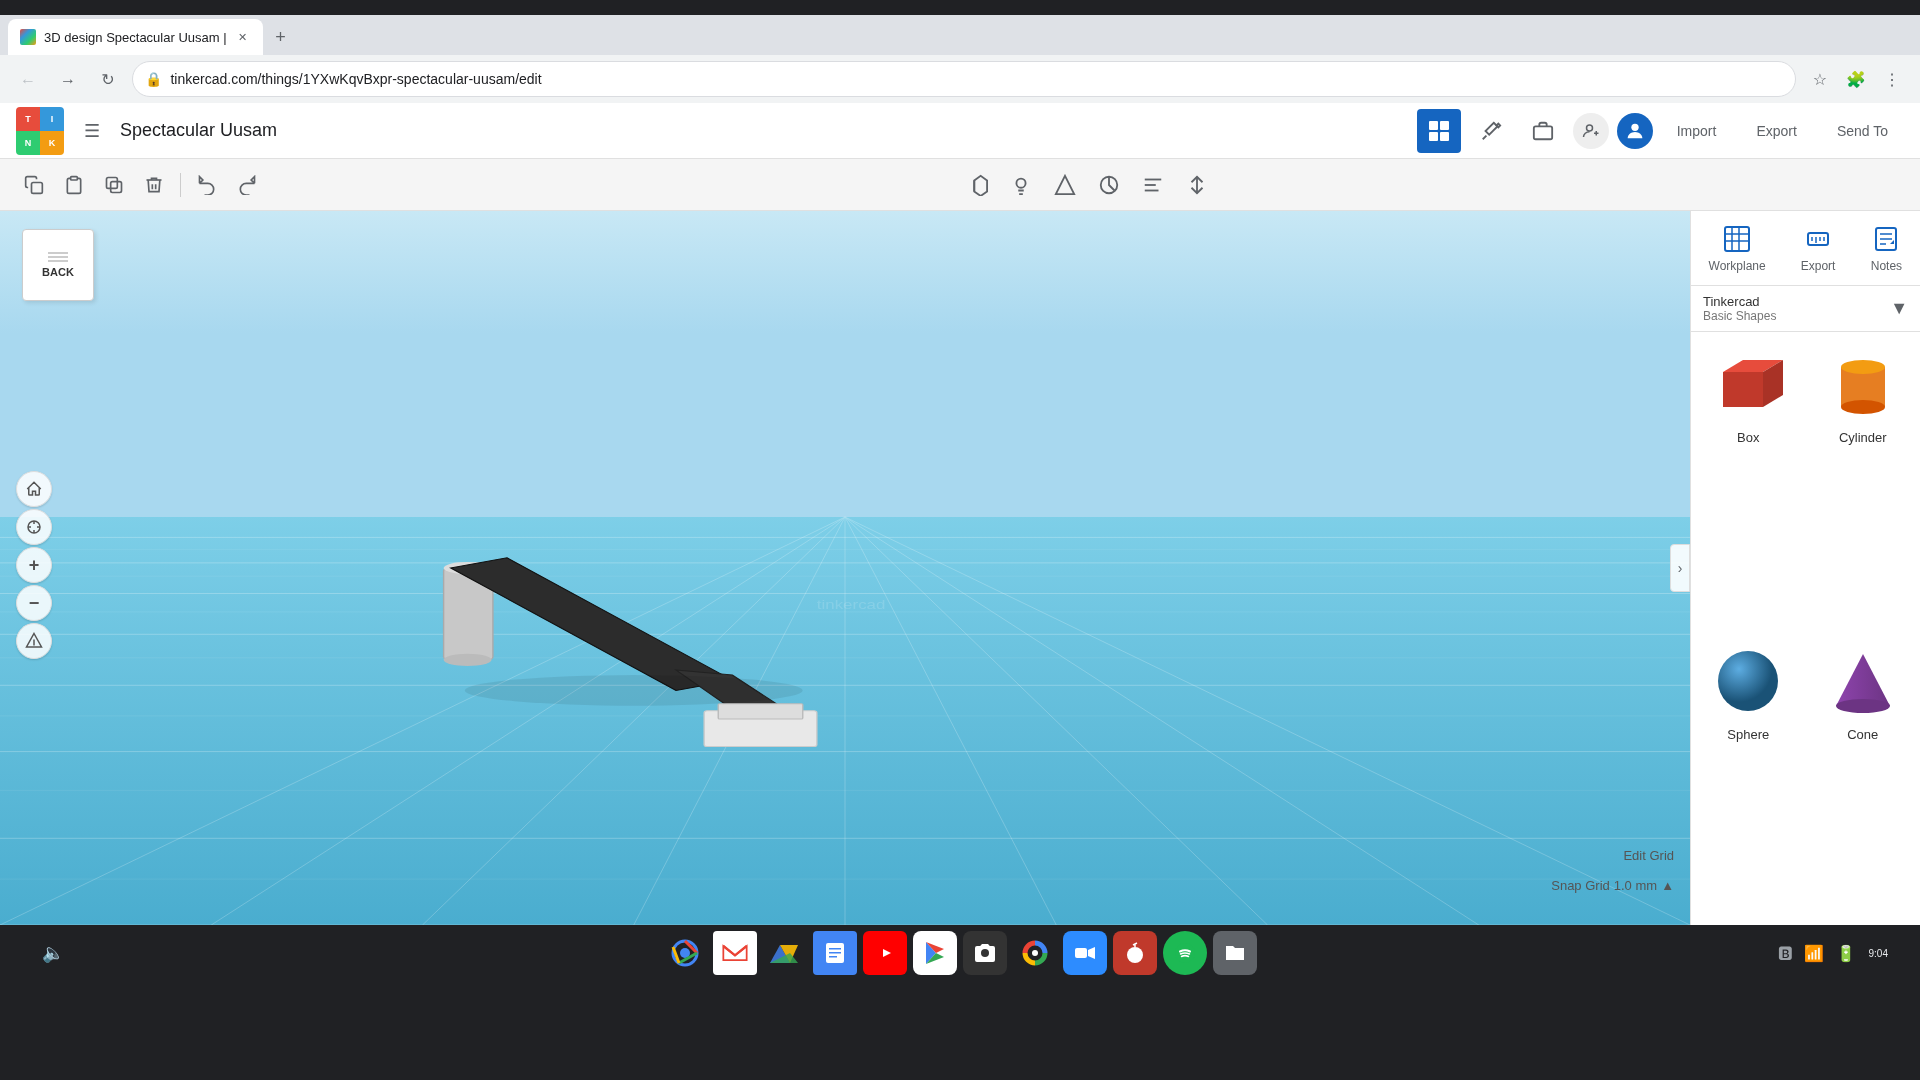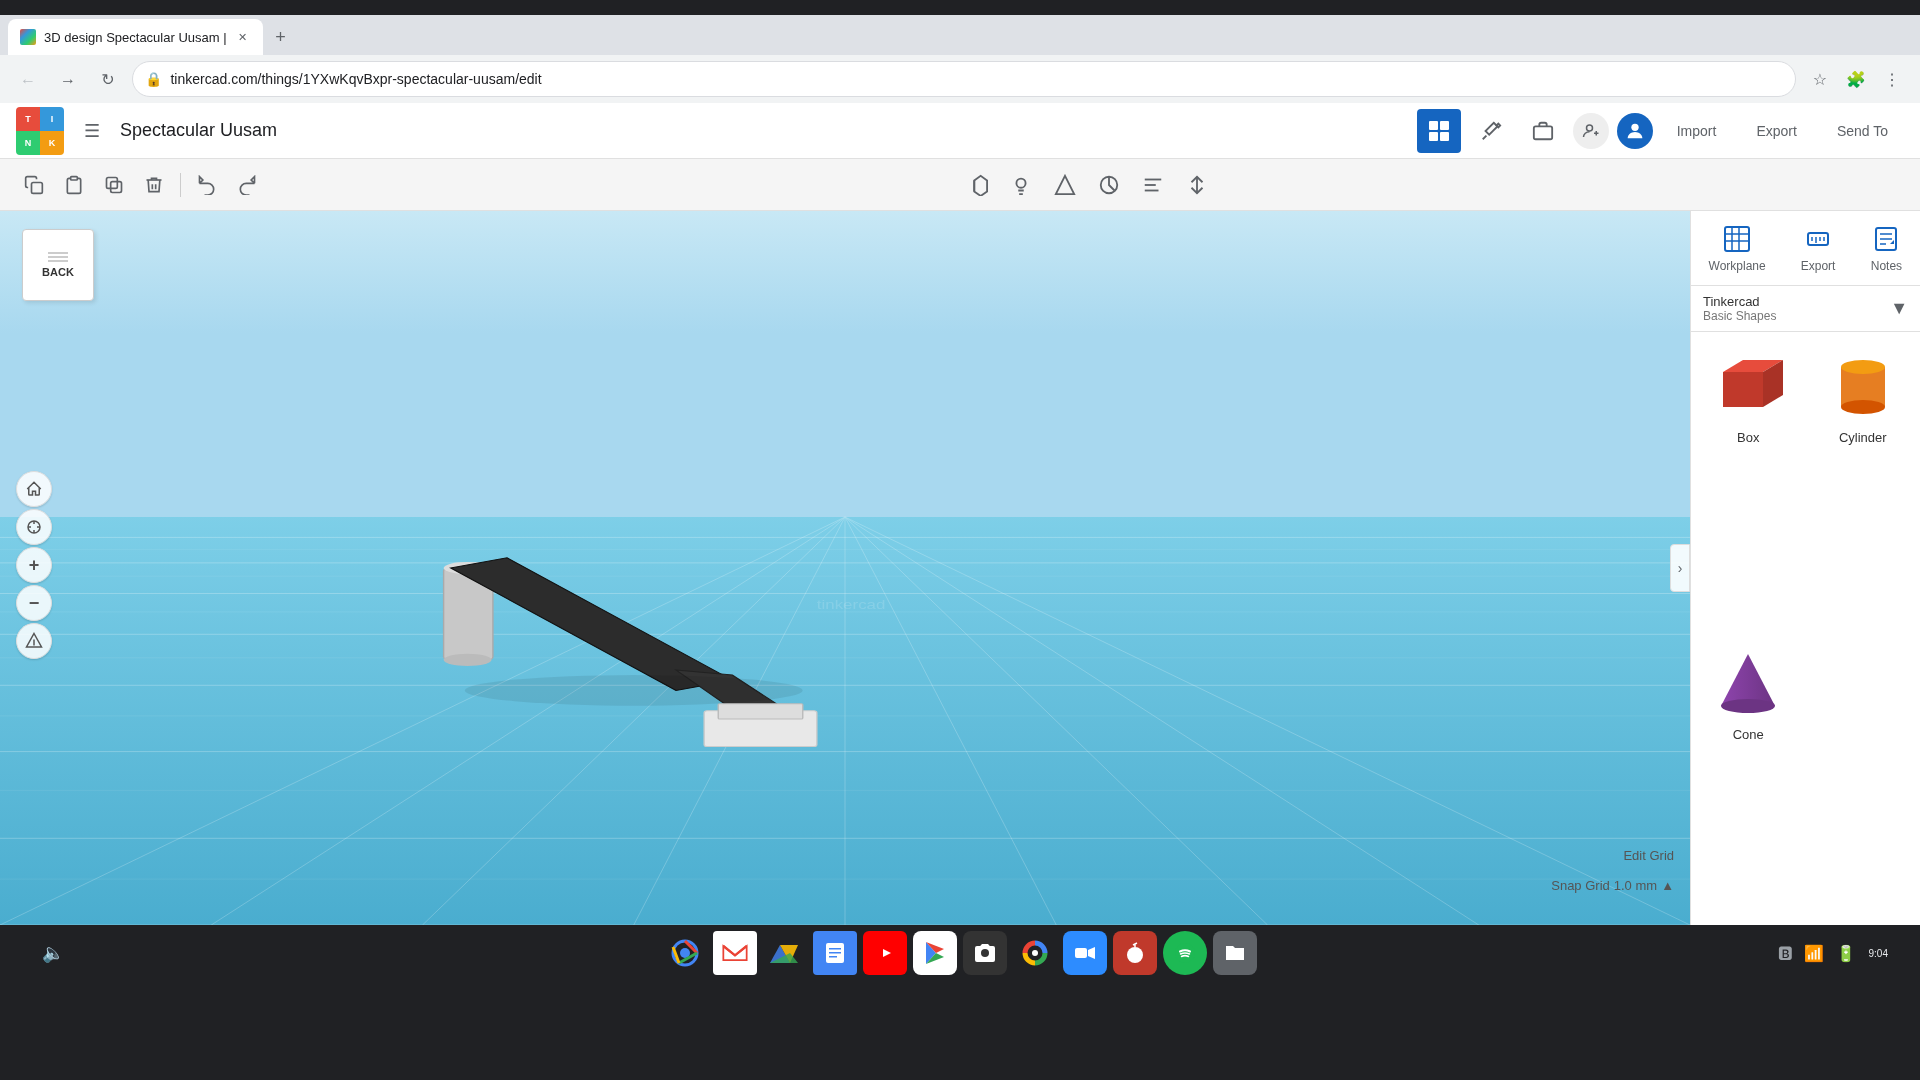--- a/index.html
+++ b/index.html
@@ -781,20 +781,34 @@
             <div class="shape-icon">
               <svg width="60" height="70" viewBox="0 0 60 70" xmlns="http://www.w3.org/2000/svg">
                 <rect x="8" y="18" width="44" height="40" fill="#e67e22"></rect>
                 <ellipse cx="30" cy="18" rx="22" ry="7" fill="#f39c12"></ellipse>
                 <ellipse cx="30" cy="58" rx="22" ry="7" fill="#d35400"></ellipse>
               </svg>
             </div>
             <span class="shape-label">Cylinder</span>
           </div>
 
+          <div class="shape-item">
+            <div class="shape-icon">
+              <svg width="70" height="70" viewBox="0 0 70 70" xmlns="http://www.w3.org/2000/svg">
+                <defs>
+                  <radialGradient id="sphereGrad" cx="35%" cy="30%" r="55%">
+                    <stop offset="0%" stop-color="#5dade2"></stop>
+                    <stop offset="100%" stop-color="#1a5276"></stop>
+                  </radialGradient>
+                </defs>
+                <circle cx="35" cy="35" r="30" fill="url(#sphereGrad)"></circle>
+              </svg>
+            </div>
+            <span class="shape-label">Sphere</span>
+          </div>
 
 
 
           <div class="shape-item">
             <div class="shape-icon">
               <svg width="70" height="70" viewBox="0 0 70 70" xmlns="http://www.w3.org/2000/svg">
                 <defs>
                   <linearGradient id="coneGrad" x1="0" y1="0" x2="1" y2="0">
                     <stop offset="0%" stop-color="#8e44ad"></stop>
                     <stop offset="100%" stop-color="#6c3483"></stop>

